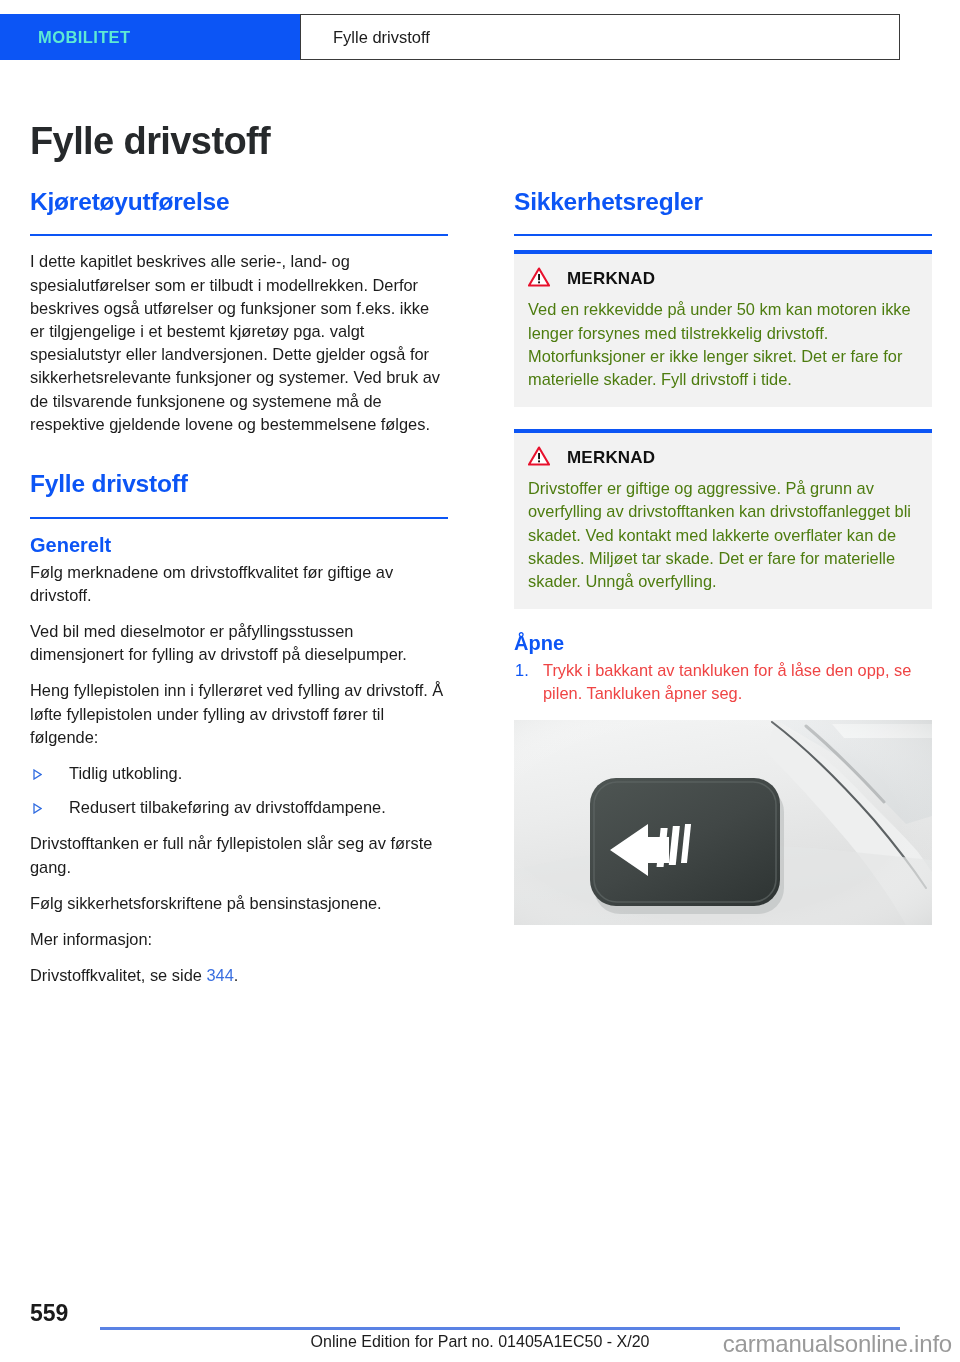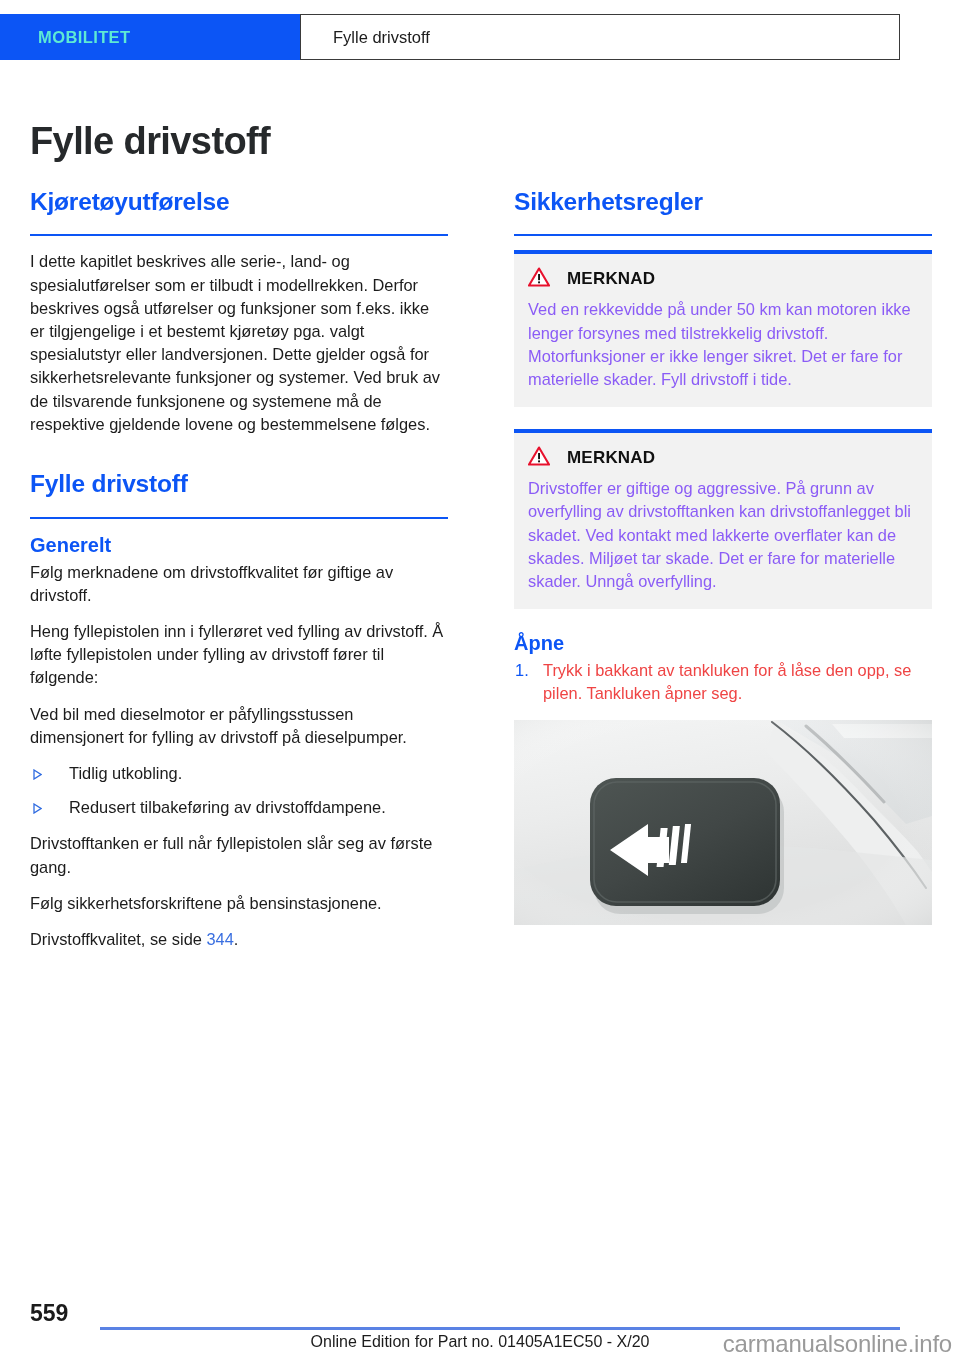--- a/index.html
+++ b/index.html
@@ -178,21 +178,21 @@
     font-size: 17px;
     font-weight: bold;
     color: #111111;
     margin-left: 17px;
     letter-spacing: 0.2px;
   }
   .notice p {
     font-size: 16.4px;
     line-height: 1.415;
     margin: 0;
-    color: #8b5cf6;
+    color: #4d7c0f;
   }
 
   
   .figure {
     margin-top: 14px;
     width: 418px;
     height: 205px;
     position: relative;
     overflow: hidden;
     background: #e9eaea;
@@ -252,22 +252,22 @@
 
   <h2 class="h1-rule">Kjøretøyutførelse</h2>
 
   <p class="body">I dette kapitlet beskrives alle serie-, land- og spesialutførelser som er tilbudt i modellrekken. Derfor beskrives også utførelser og funksjoner som f.eks. ikke er tilgjengelige i et bestemt kjøretøy pga. valgt spesialutstyr eller landversjonen. Dette gjelder også for sikkerhetsrelevante funksjoner og systemer. Ved bruk av de tilsvarende funksjonene og systemene må de respektive gjeldende lovene og bestemmelsene følges.</p>
 
   <h2 class="h1-rule spaced">Fylle drivstoff</h2>
 
   <h3 class="h2">Generelt</h3>
 
   <p class="body">Følg merknadene om drivstoffkvalitet før giftige av drivstoff.</p>
+  <p class="body">Ved bil med dieselmotor er påfyllingsstussen dimensjonert for fylling av drivstoff på dieselpumper.</p>
   <p class="body">Heng fyllepistolen inn i fyllerøret ved fylling av drivstoff. Å løfte fyllepistolen under fylling av drivstoff fører til følgende:</p>
-  <p class="body">Ved bil med dieselmotor er påfyllingsstussen dimensjonert for fylling av drivstoff på dieselpumper.</p>
 
   <ul class="tri-list">
     <li>
       <span class="tri">
         <svg width="9" height="11" viewBox="0 0 9 11">
             <polygon points="1,1 8,5.5 1,10" fill="none" stroke="#2f6be0" stroke-width="1.3"></polygon>
           </svg>
       </span>
       <span>Tidlig utkobling.</span>
     </li>
@@ -276,20 +276,21 @@
         <svg width="9" height="11" viewBox="0 0 9 11">
             <polygon points="1,1 8,5.5 1,10" fill="none" stroke="#2f6be0" stroke-width="1.3"></polygon>
           </svg>
       </span>
       <span>Redusert tilbakeføring av drivstoffdampene.</span>
     </li>
   </ul>
 
   <p class="body">Drivstofftanken er full når fyllepistolen slår seg av første gang.</p>
   <p class="body">Følg sikkerhetsforskriftene på bensinstasjonene.</p>
+  <p class="body">Mer informasjon:</p>
 
   <p class="body"><span>Drivstoffkvalitet, se side </span><span class="pageref">344</span><span>.</span></p>
 
 </div>
 
 <div class="column" id="column-right">
 
   <h2 class="h1-rule">Sikkerhetsregler</h2>
 
   <div class="notice">

